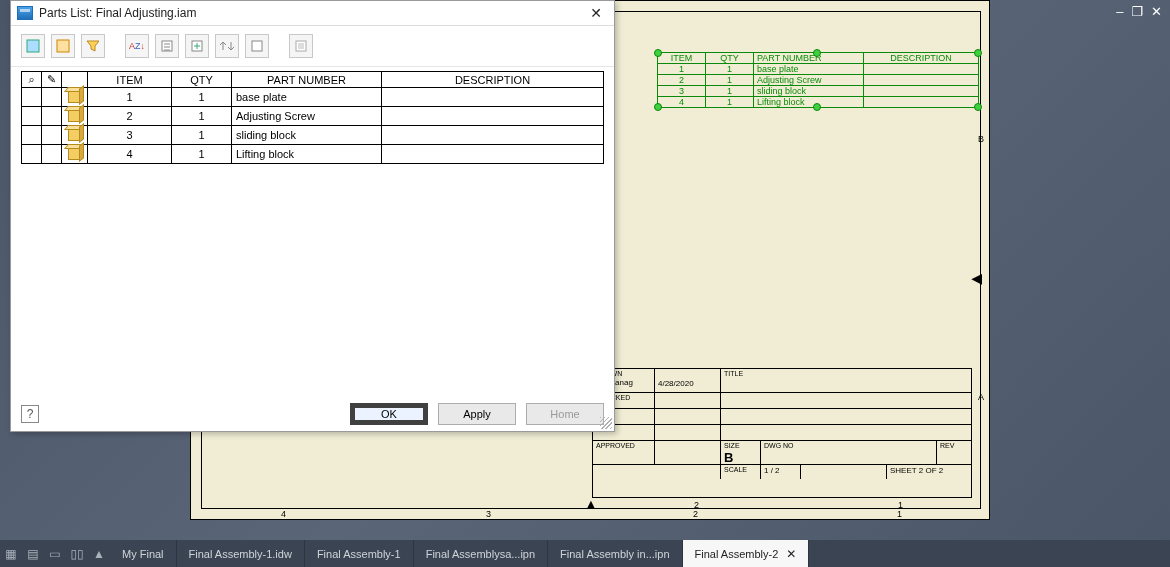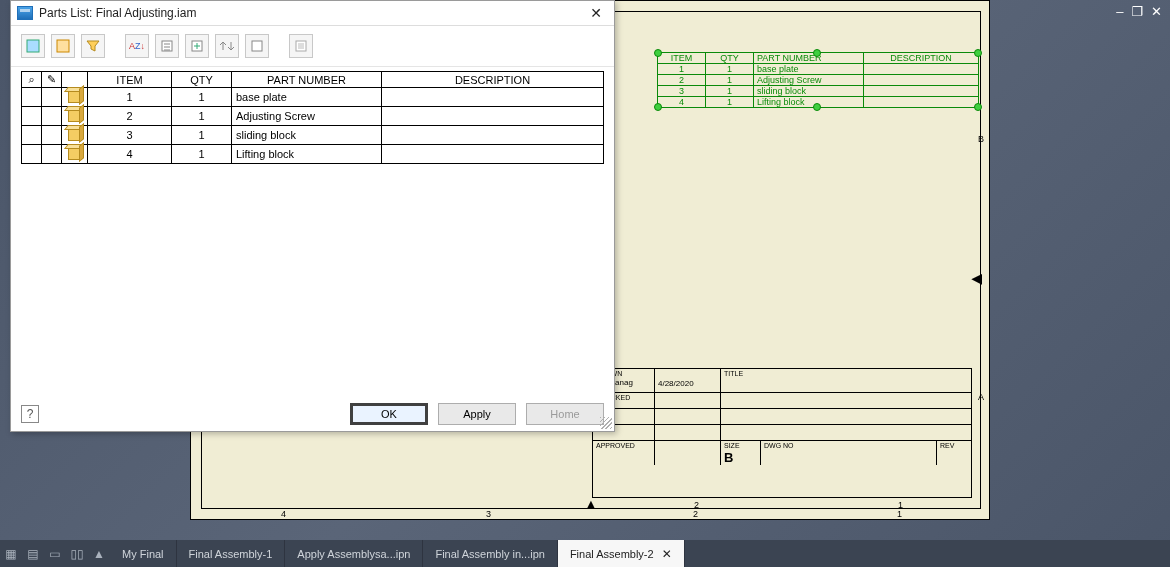--- a/index.html
+++ b/index.html
@@ -55,21 +55,21 @@
   table.parts td.left { text-align:left; }
   table.parts th { font-weight:normal; background:#fff; }
   .cube-icon { display:inline-block; width:14px; height:14px; background:#f4cd63; border:1px solid #b58b1f; position:relative; }
   .cube-icon::before { content:""; position:absolute; left:-3px; top:-3px; width:14px; height:3px; background:#f8e09a; border:1px solid #b58b1f; transform:skewX(-40deg); }
   .cube-icon::after { content:""; position:absolute; right:-3px; top:-3px; width:3px; height:14px; background:#d9a93f; border:1px solid #b58b1f; transform:skewY(-40deg); }
 
   .dlg-footer { display:flex; align-items:center; padding:6px 10px; gap:10px; }
   .help-icon { width:18px; height:18px; border:1px solid #888; display:flex; align-items:center; justify-content:center; font-size:12px; color:#555; }
   .footer-spacer { flex:1; }
   .btn { width:78px; height:22px; border:1px solid #adadad; background:#e9e9e9; font-size:11px; display:flex; align-items:center; justify-content:center; }
-  .btn.primary { border:3px solid #404040; background:#eaf3ff; }
+  .btn.primary { border:5px solid #404040; background:#eaf3ff; }
   .btn.disabled { color:#9a9a9a; }
 
   .resize-grip { position:absolute; right:2px; bottom:2px; width:12px; height:12px; background:repeating-linear-gradient(135deg,#b0b0b0 0 1px,transparent 1px 3px); }
 
   
   .tabbar { position:absolute; left:0; right:0; bottom:0; height:27px; background:#3b4452; display:flex; align-items:stretch; font-size:11px; color:#cfd4da; }
   .tabbar .ticon { width:22px; display:flex; align-items:center; justify-content:center; color:#aab2bd; font-size:12px; }
   .tabbar .tab { padding:0 12px; display:flex; align-items:center; border-right:1px solid #2e3440; cursor:default; white-space:nowrap; }
   .tabbar .tab.active { background:#f7f7f7; color:#222; }
   .tabbar .tab .x { margin-left:8px; font-size:12px; }
@@ -166,20 +166,27 @@
       </div>
       <div class="tb-row" style="height:24px">
         <div class="tb-cell" style="width:62px;font-size:7px">APPROVED</div>
         <div class="tb-cell" style="width:66px"></div>
         <div class="tb-cell" style="width:40px">
           <div style="font-size:7px">SIZE</div>
           <div style="font-size:13px;font-weight:bold">B</div>
         </div>
         <div class="tb-cell" style="flex:1;font-size:7px">DWG NO</div>
         <div class="tb-cell" style="width:34px;font-size:7px">REV</div>
+      </div>
+      <div class="tb-row" style="height:14px">
+        <div class="tb-cell" style="width:128px"></div>
+        <div class="tb-cell" style="width:40px;font-size:7px">SCALE</div>
+        <div class="tb-cell" style="width:40px;font-size:8px">1 / 2</div>
+        <div class="tb-cell" style="flex:1"></div>
+        <div class="tb-cell" style="width:84px;font-size:8px">SHEET 2  OF 2</div>
       </div>
     </div>
   </div>
 
   <span class="sheet-tick" style="bottom:0; left:90px">4</span>
   <span class="sheet-tick" style="bottom:0; left:295px">3</span>
   <span class="sheet-tick" style="bottom:0; left:502px">2</span>
   <span class="sheet-tick" style="bottom:0; left:706px">1</span>
 </div>
 
@@ -302,18 +309,19 @@
 </div>
 
 <div class="tabbar">
   <div class="ticon">▦</div>
   <div class="ticon">▤</div>
   <div class="ticon">▭</div>
   <div class="ticon">▯▯</div>
   <div class="ticon">▲</div>
   <div class="tab">My Final</div>
   <div id="doc-tabs" style="display:flex">
+      <div class="tab">Final Assembly-1.idw</div>
       <div class="tab">Final Assembly-1</div>
-      <div class="tab">Apply Assemblysa...ipn</div>
+      <div class="tab">Final Assemblysa...ipn</div>
       <div class="tab">Final Assembly in...ipn</div>
       <div class="tab active">Final Assembly-2<span class="x">✕</span></div>
     </div>
 </div>
 
 </body></html>

